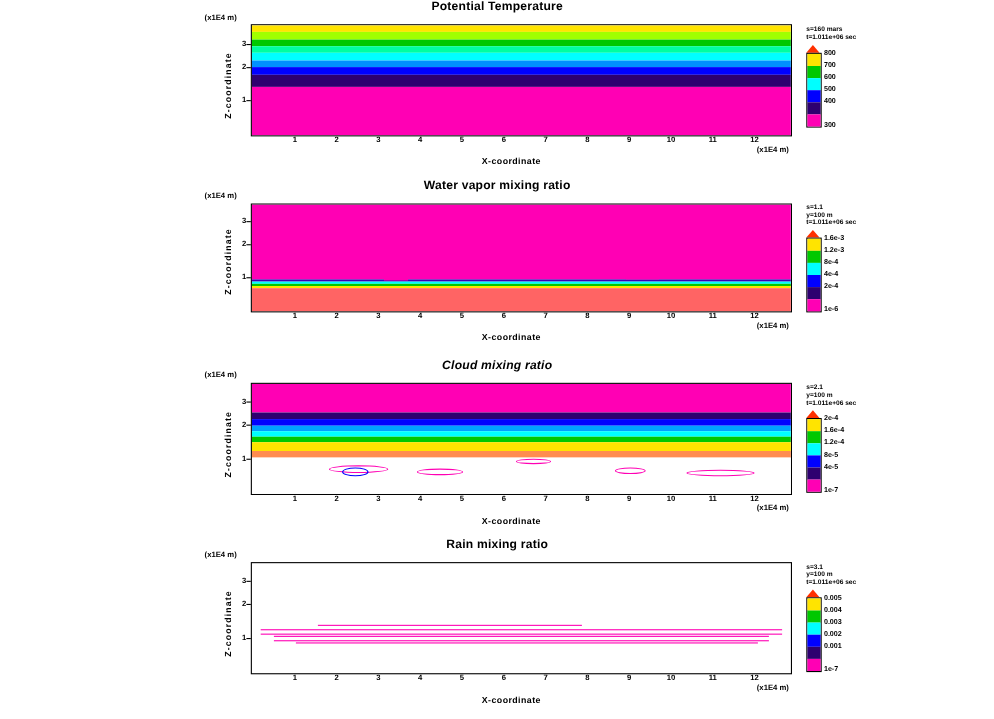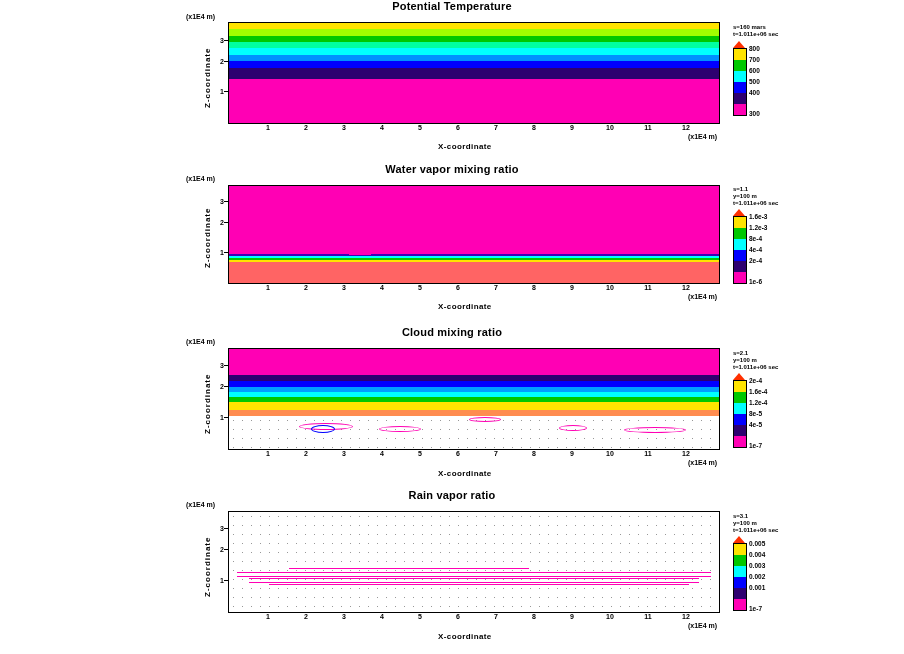--- a/index.html
+++ b/index.html
@@ -181,21 +181,21 @@
   </div>
   <div class="cbar-lab" style="left:749px;top:213px;">1.6e-3</div>
   <div class="cbar-lab" style="left:749px;top:224px;">1.2e-3</div>
   <div class="cbar-lab" style="left:749px;top:235px;">8e-4</div>
   <div class="cbar-lab" style="left:749px;top:246px;">4e-4</div>
   <div class="cbar-lab" style="left:749px;top:257px;">2e-4</div>
   <div class="cbar-lab" style="left:749px;top:278px;">1e-6</div>
 </div>
 
 <div class="panel">
-  <div class="title" style="top:326px;">Cloud mixing ratio</div>
+  <div class="title" style="top:326px;font-style:italic;">Cloud mixing ratio</div>
   <div class="units-top" style="left:186px;top:338px;">(x1E4 m)</div>
 
   <div class="plotbox" style="left:228px;top:348px;width:490px;height:100px;background:#ffffff;">
     <div class="band" style="top:0px;height:26px;background:#ff00b4;"></div>
     <div class="band" style="top:26px;height:6px;background:#2e0070;"></div>
     <div class="band" style="top:32px;height:6px;background:#0000ff;"></div>
     <div class="band" style="top:38px;height:5px;background:#00a0ff;"></div>
     <div class="band" style="top:43px;height:5px;background:#00ffff;"></div>
     <div class="band" style="top:48px;height:5px;background:#00c800;"></div>
     <div class="band" style="top:53px;height:8px;background:#ffe400;"></div>
@@ -249,21 +249,21 @@
   </div>
   <div class="cbar-lab" style="left:749px;top:377px;">2e-4</div>
   <div class="cbar-lab" style="left:749px;top:388px;">1.6e-4</div>
   <div class="cbar-lab" style="left:749px;top:399px;">1.2e-4</div>
   <div class="cbar-lab" style="left:749px;top:410px;">8e-5</div>
   <div class="cbar-lab" style="left:749px;top:421px;">4e-5</div>
   <div class="cbar-lab" style="left:749px;top:442px;">1e-7</div>
 </div>
 
 <div class="panel">
-  <div class="title" style="top:489px;">Rain vapor ratio</div>
+  <div class="title" style="top:489px;">Rain mixing ratio</div>
   <div class="units-top" style="left:186px;top:501px;">(x1E4 m)</div>
 
   <div class="plotbox" style="left:228px;top:511px;width:490px;height:100px;background:#ffffff;">
     <div class="dotgrid"></div>
     <div class="noise" style="left:8px;top:60px;width:474px;height:3px;border-top:1px solid #ff00b4;border-bottom:1px solid #ff00b4;"></div>
     <div class="noise" style="left:20px;top:66px;width:450px;height:3px;border-top:1px solid #ff00b4;border-bottom:1px solid #ff00b4;"></div>
     <div class="noise" style="left:40px;top:72px;width:420px;height:2px;border-top:1px solid #ff00b4;"></div>
     <div class="noise" style="left:60px;top:56px;width:240px;height:2px;border-top:1px solid #ff00b4;"></div>
   </div>
 

